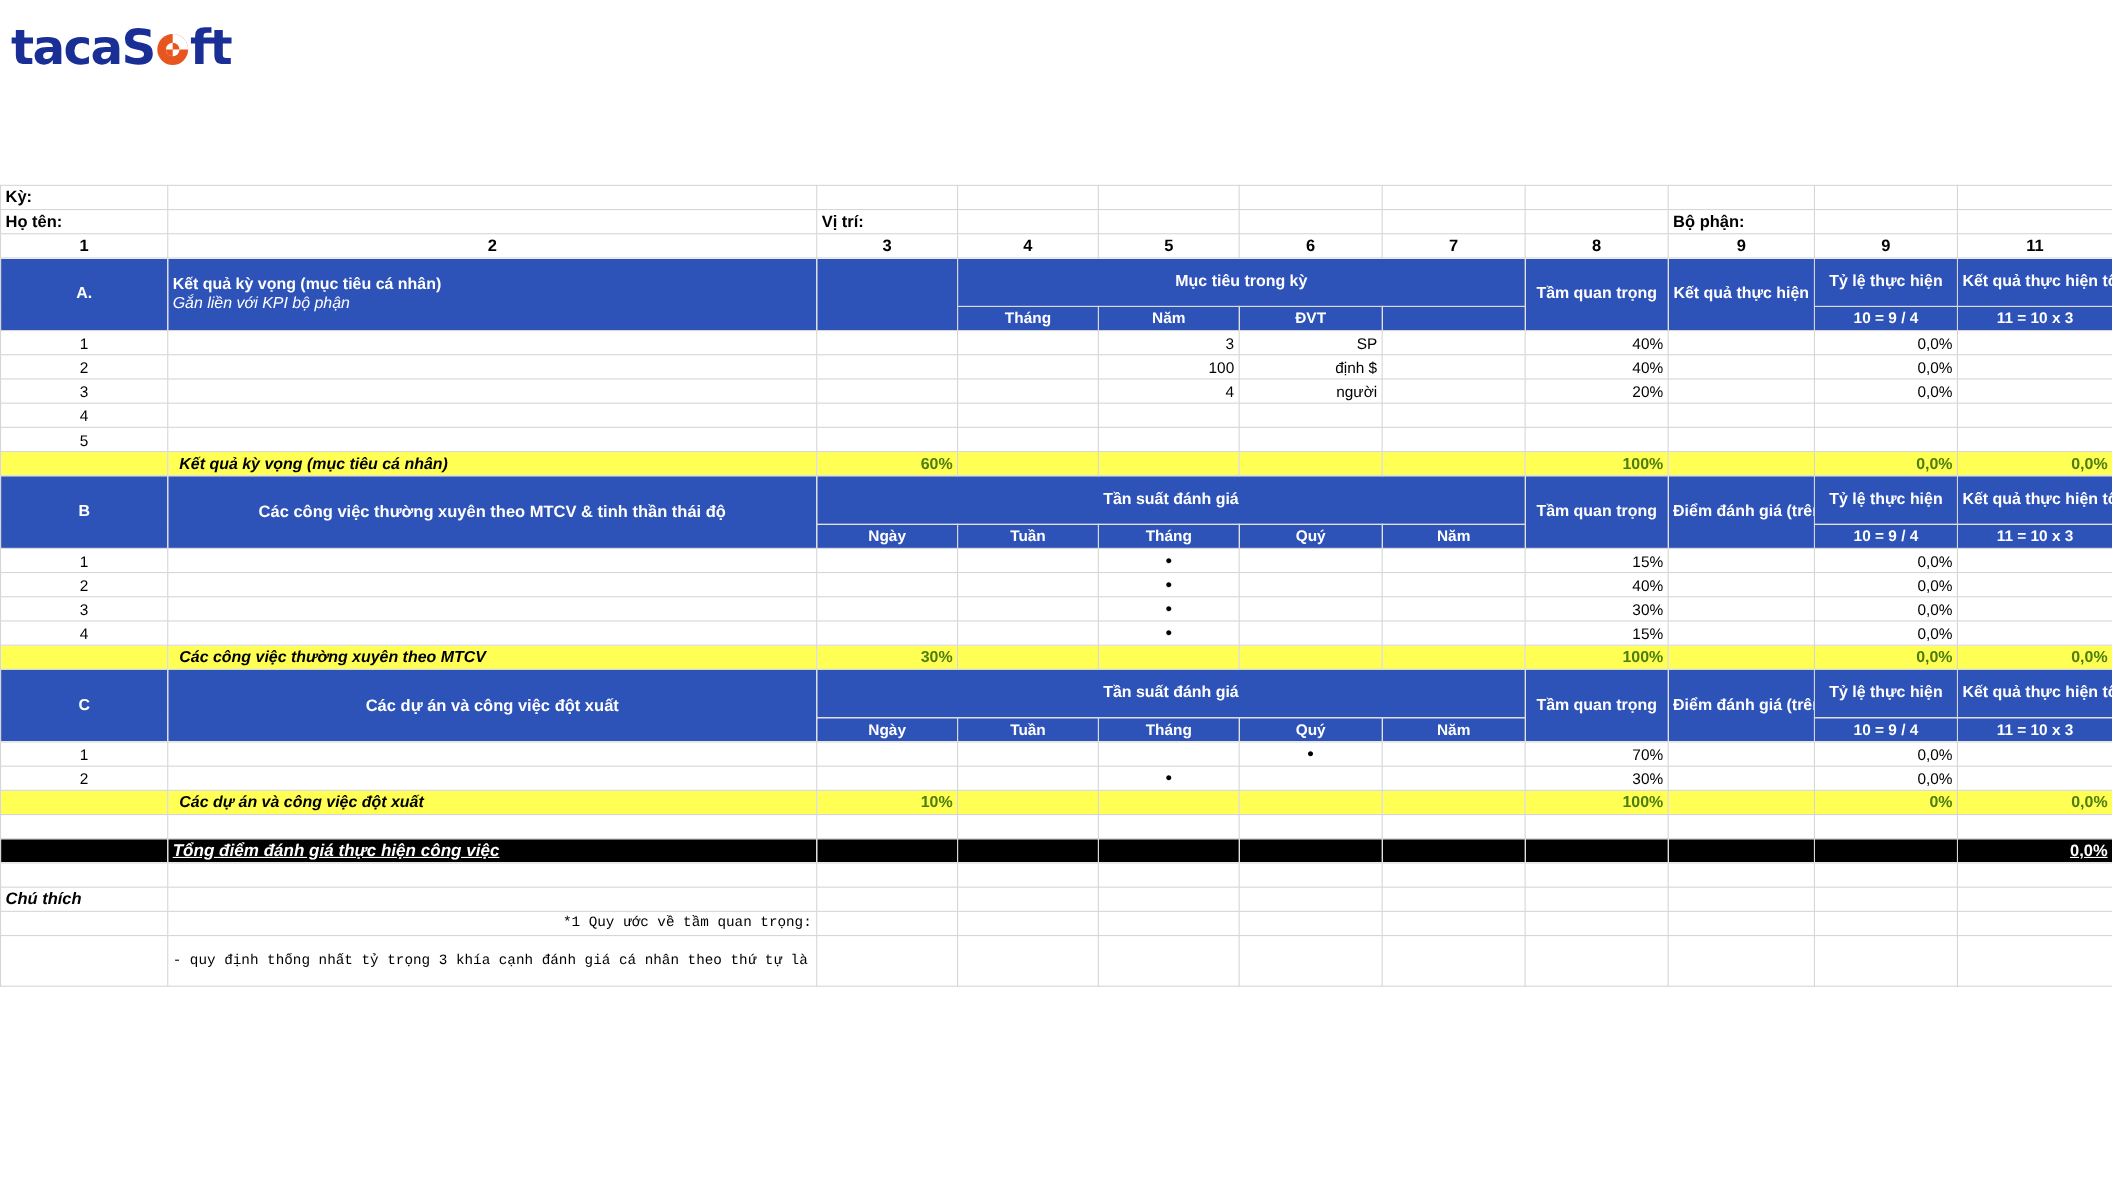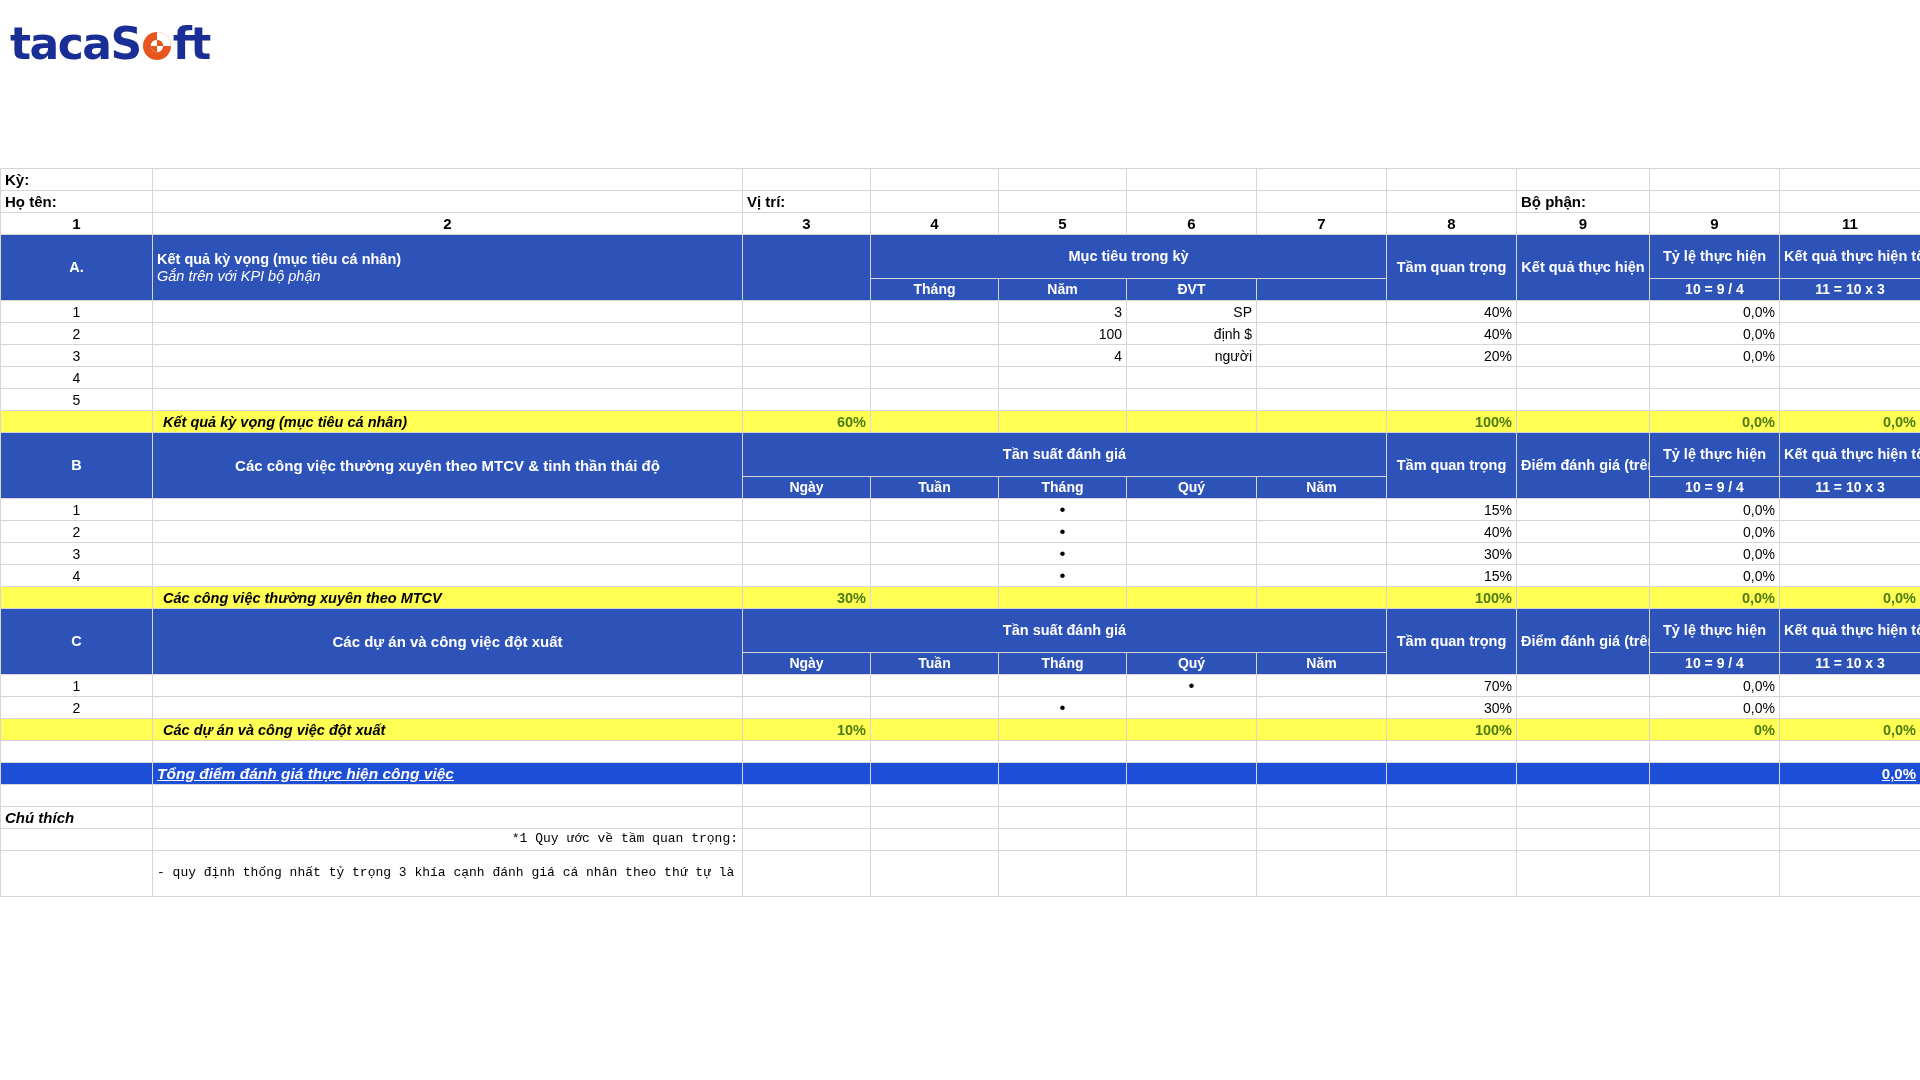--- a/index.html
+++ b/index.html
@@ -100,21 +100,21 @@
     font-weight: bold;
     font-style: italic;
     border: 1px solid #c9c93b;
     font-size: 14.5px;
   }
   .yellow.pct { color: #4d7c0f; text-align: right; font-style: normal; }
   .yellow.name { text-align: left; padding-left: 10px; color: #000; }
 
   
   .orange {
-    background: #1d4ed8;
+    background: #000000;
     border: 1px solid #8f4807;
     height: 42px;
   }
   .orange .ttl {
     color: #ffffff;
     font-weight: bold;
     font-style: italic;
     text-decoration: underline;
     font-size: 15.5px;
   }
@@ -225,21 +225,21 @@
         <td class="colnum">8</td>
         <td class="colnum">9</td>
         <td class="colnum">9</td>
         <td class="colnum">11</td>
       </tr>
 
       <tr>
         <td class="blue tall" rowspan="2">A.</td>
         <td class="blue blue-left tall" rowspan="2">
           <div>Kết quả kỳ vọng (mục tiêu cá nhân)</div>
-          <div><i>Gắn trên với KPI bộ phận</i></div>
+          <div><i>Gắn liền với KPI bộ phận</i></div>
         </td>
         <td class="blue tall" rowspan="2"></td>
         <td class="blue tall" colspan="4">Mục tiêu trong kỳ</td>
         <td class="blue tall" rowspan="2">Tầm quan trọng</td>
         <td class="blue tall" rowspan="2">Kết quả thực hiện</td>
         <td class="blue tall">Tỷ lệ thực hiện</td>
         <td class="blue tall">Kết quả thực hiện tổng hợp</td>
       </tr>
       <tr>
         <td class="blue sub">Tháng</td>

